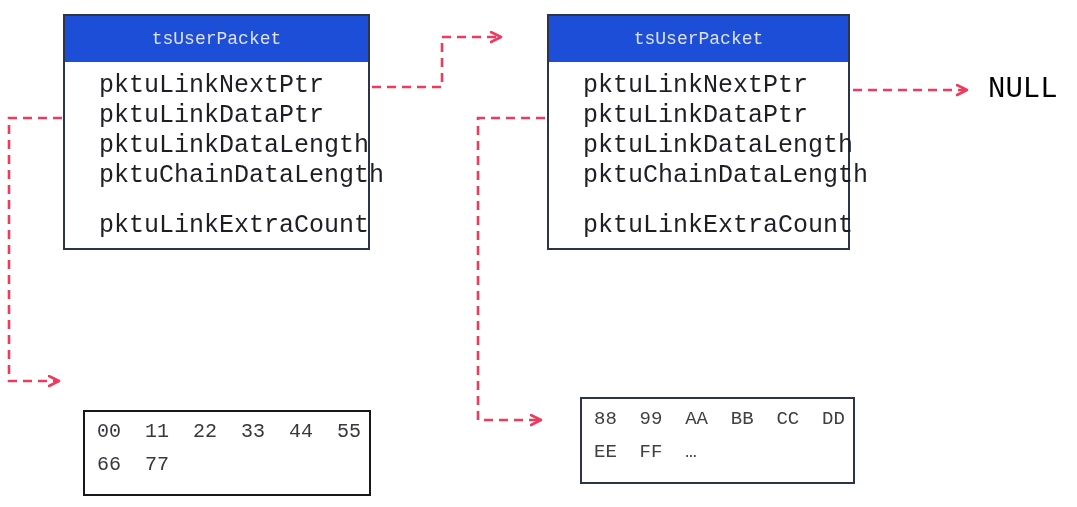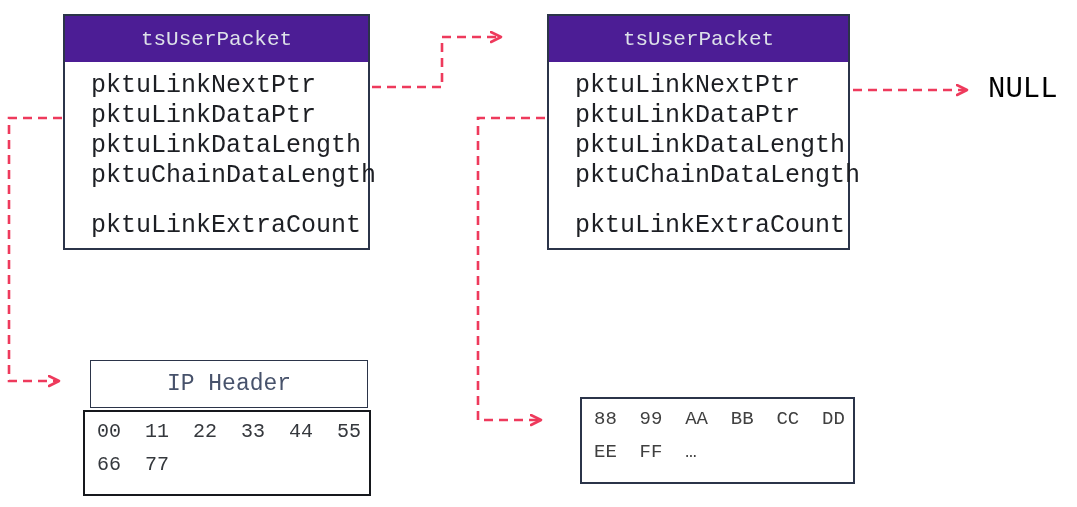--- a/index.html
+++ b/index.html
@@ -18,31 +18,32 @@
     pointer-events: none;
   }
   .packet-box {
     position: absolute;
     box-sizing: border-box;
     border: 2px solid #2b3449;
     background: #ffffff;
   }
   .pkt-header {
     height: 46px;
-    background: #4c1d95;
+    background: #1d4ed8;
     color: #dde1e9;
-    font-size: 21px;
+    font-size: 18px;
     display: flex;
     align-items: center;
     justify-content: center;
   }
   .pkt-body {
     padding: 9px 0 0 26px;
     font-size: 25px;
     color: #1d1f24;
+    margin-left: 8px;
   }
   .pkt-field { height: 30px; line-height: 30px; white-space: pre; }
   .pkt-spacer { height: 20px; }
 
   .ip-header-rect {
     position: absolute;
     left: 90px; top: 360px;
     width: 278px; height: 48px;
     box-sizing: border-box;
     border: 1.5px solid #2b3449;
@@ -120,21 +121,20 @@
     <div class="pkt-body">
       <div class="pkt-field">pktuLinkNextPtr</div>
       <div class="pkt-field">pktuLinkDataPtr</div>
       <div class="pkt-field">pktuLinkDataLength</div>
       <div class="pkt-field">pktuChainDataLength</div>
       <div class="pkt-spacer"></div>
       <div class="pkt-field">pktuLinkExtraCount</div>
     </div>
   </div>
 
-  <div class="ip-header-rect">IP Header</div>
   <div class="ip-body-rect">
     <div class="hex-line">00  11  22  33  44  55</div>
     <div class="hex-line">66  77</div>
   </div>
 
   <div class="data-box">
     <div class="hex-line">88  99  AA  BB  CC  DD</div>
     <div class="hex-line">EE  FF  …</div>
   </div>
 

